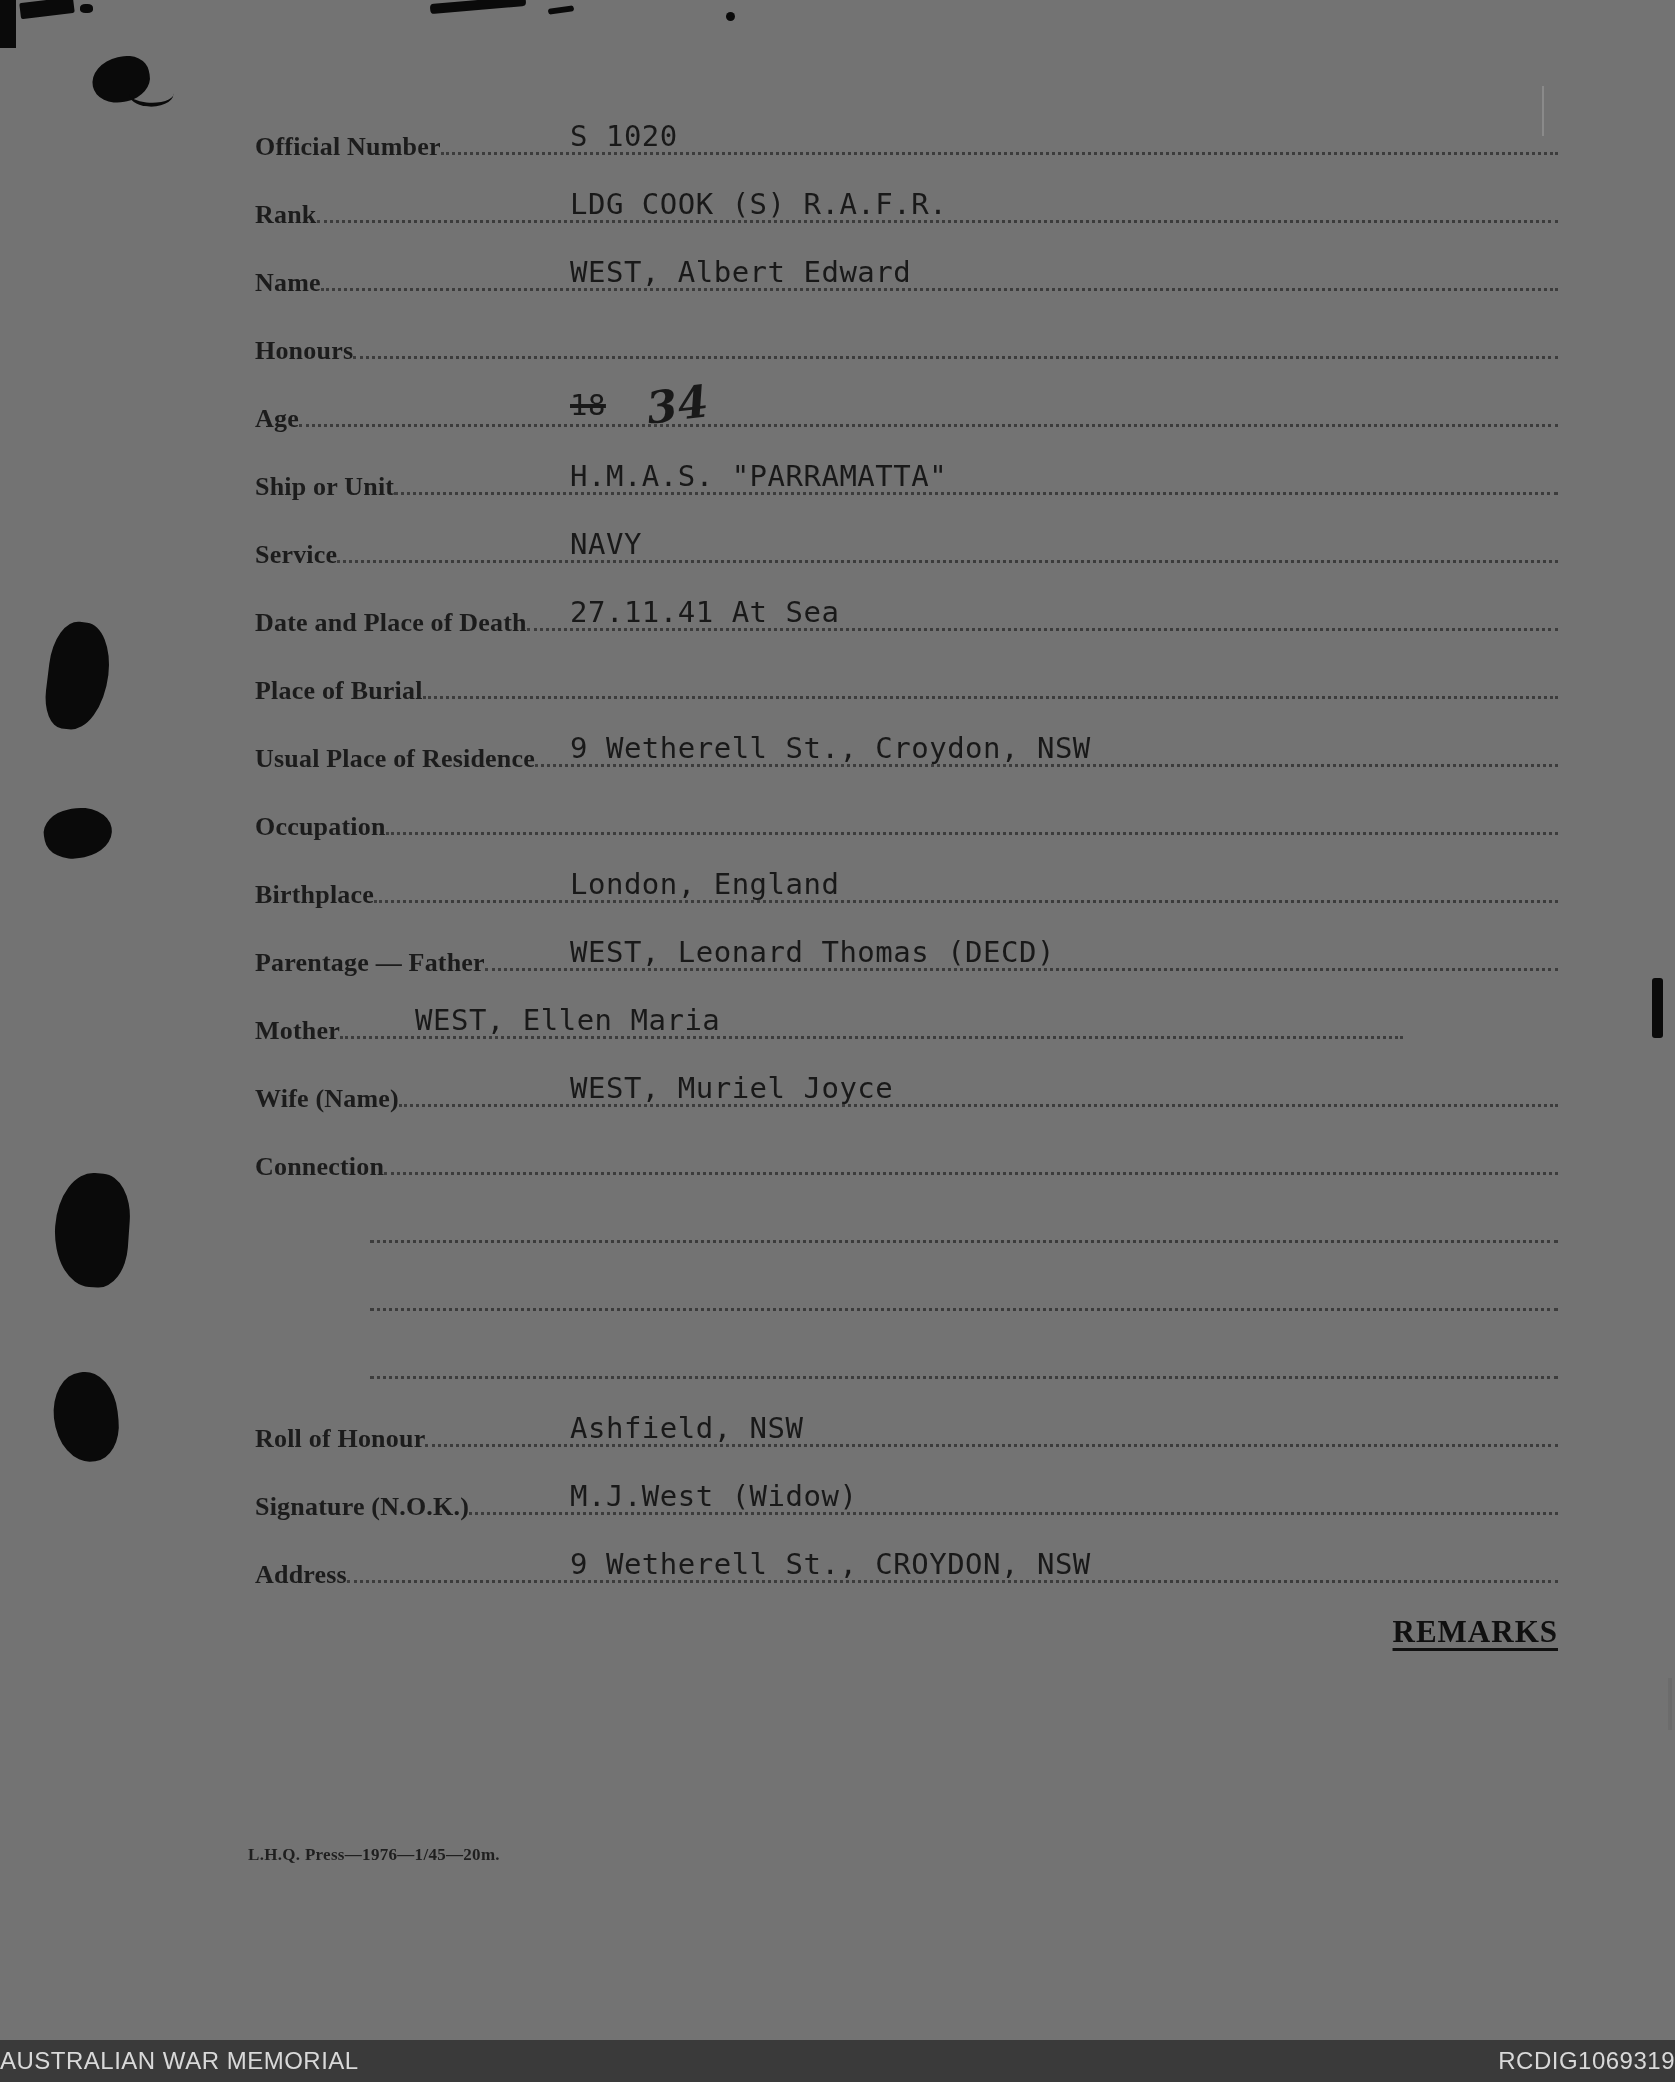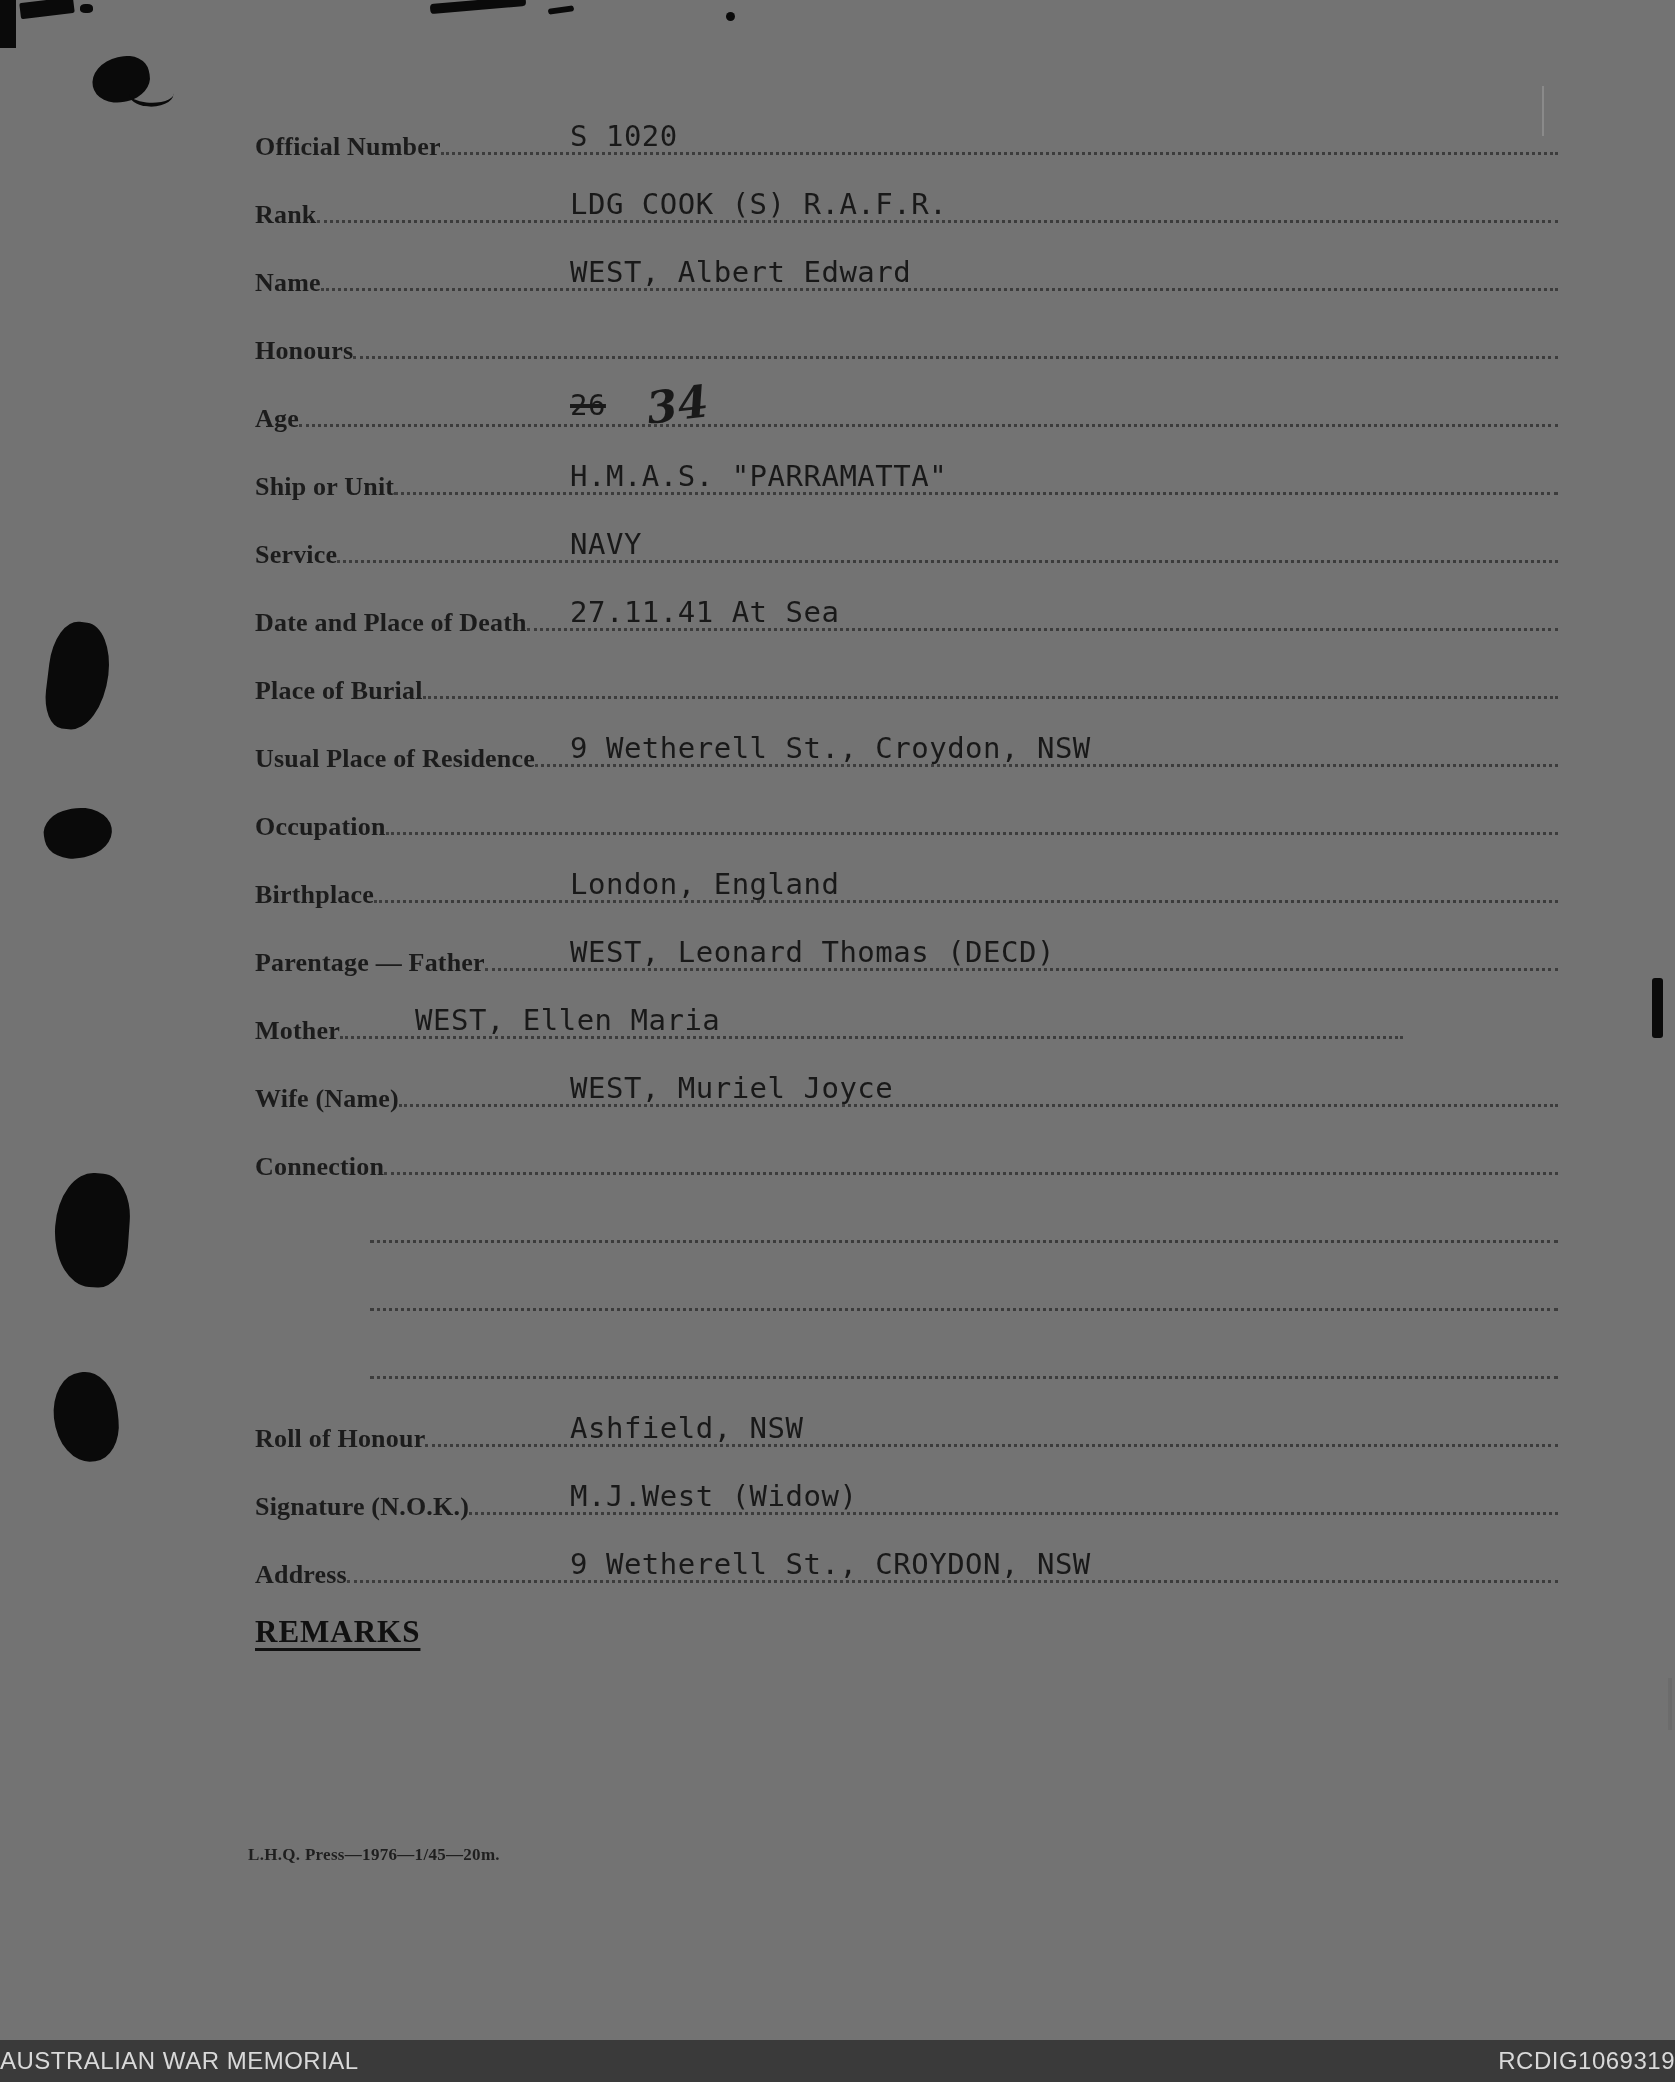--- a/index.html
+++ b/index.html
@@ -41,21 +41,21 @@
   }
   .indent .val { left: 160px; }
   .struck { text-decoration: line-through; text-decoration-thickness: 3.5px; }
   .hand {
     display: inline-block;
     font-family: "DejaVu Serif", serif; font-style: italic; font-weight: 700;
     font-size: 44px; margin-left: 22px;
     transform: rotate(-7deg) translateY(5px);
   }
   .remarks {
-    margin-top: 26px; text-align: left;
+    margin-top: 26px; text-align: right;
     font-size: 31px; font-weight: 700; letter-spacing: 1px; color: #101010;
     text-decoration: underline; text-decoration-thickness: 2.5px; text-underline-offset: 6px;
   }
   .imprint {
     position: absolute; left: 248px; top: 1845px;
     font-size: 17px; font-weight: 700; color: #1f1f1f; letter-spacing: .3px;
   }
   
   .footer {
     position: absolute; left: 0; right: 0; bottom: 0; height: 42px;
@@ -126,21 +126,21 @@
     <div class="row">
       <span class="lbl">Honours</span>
       <span class="leader"></span>
       <span class="val"></span>
     </div>
 
     <div class="row">
       <span class="lbl">Age</span>
       <span class="leader"></span>
       <span class="val">
-        <span class="struck">26</span>
+        <span class="struck">18</span>
         <span class="hand">34</span>
       </span>
     </div>
 
     <div class="row">
       <span class="lbl">Ship or Unit</span>
       <span class="leader"></span>
       <span class="val">H.M.A.S. "PARRAMATTA"</span>
     </div>
 

